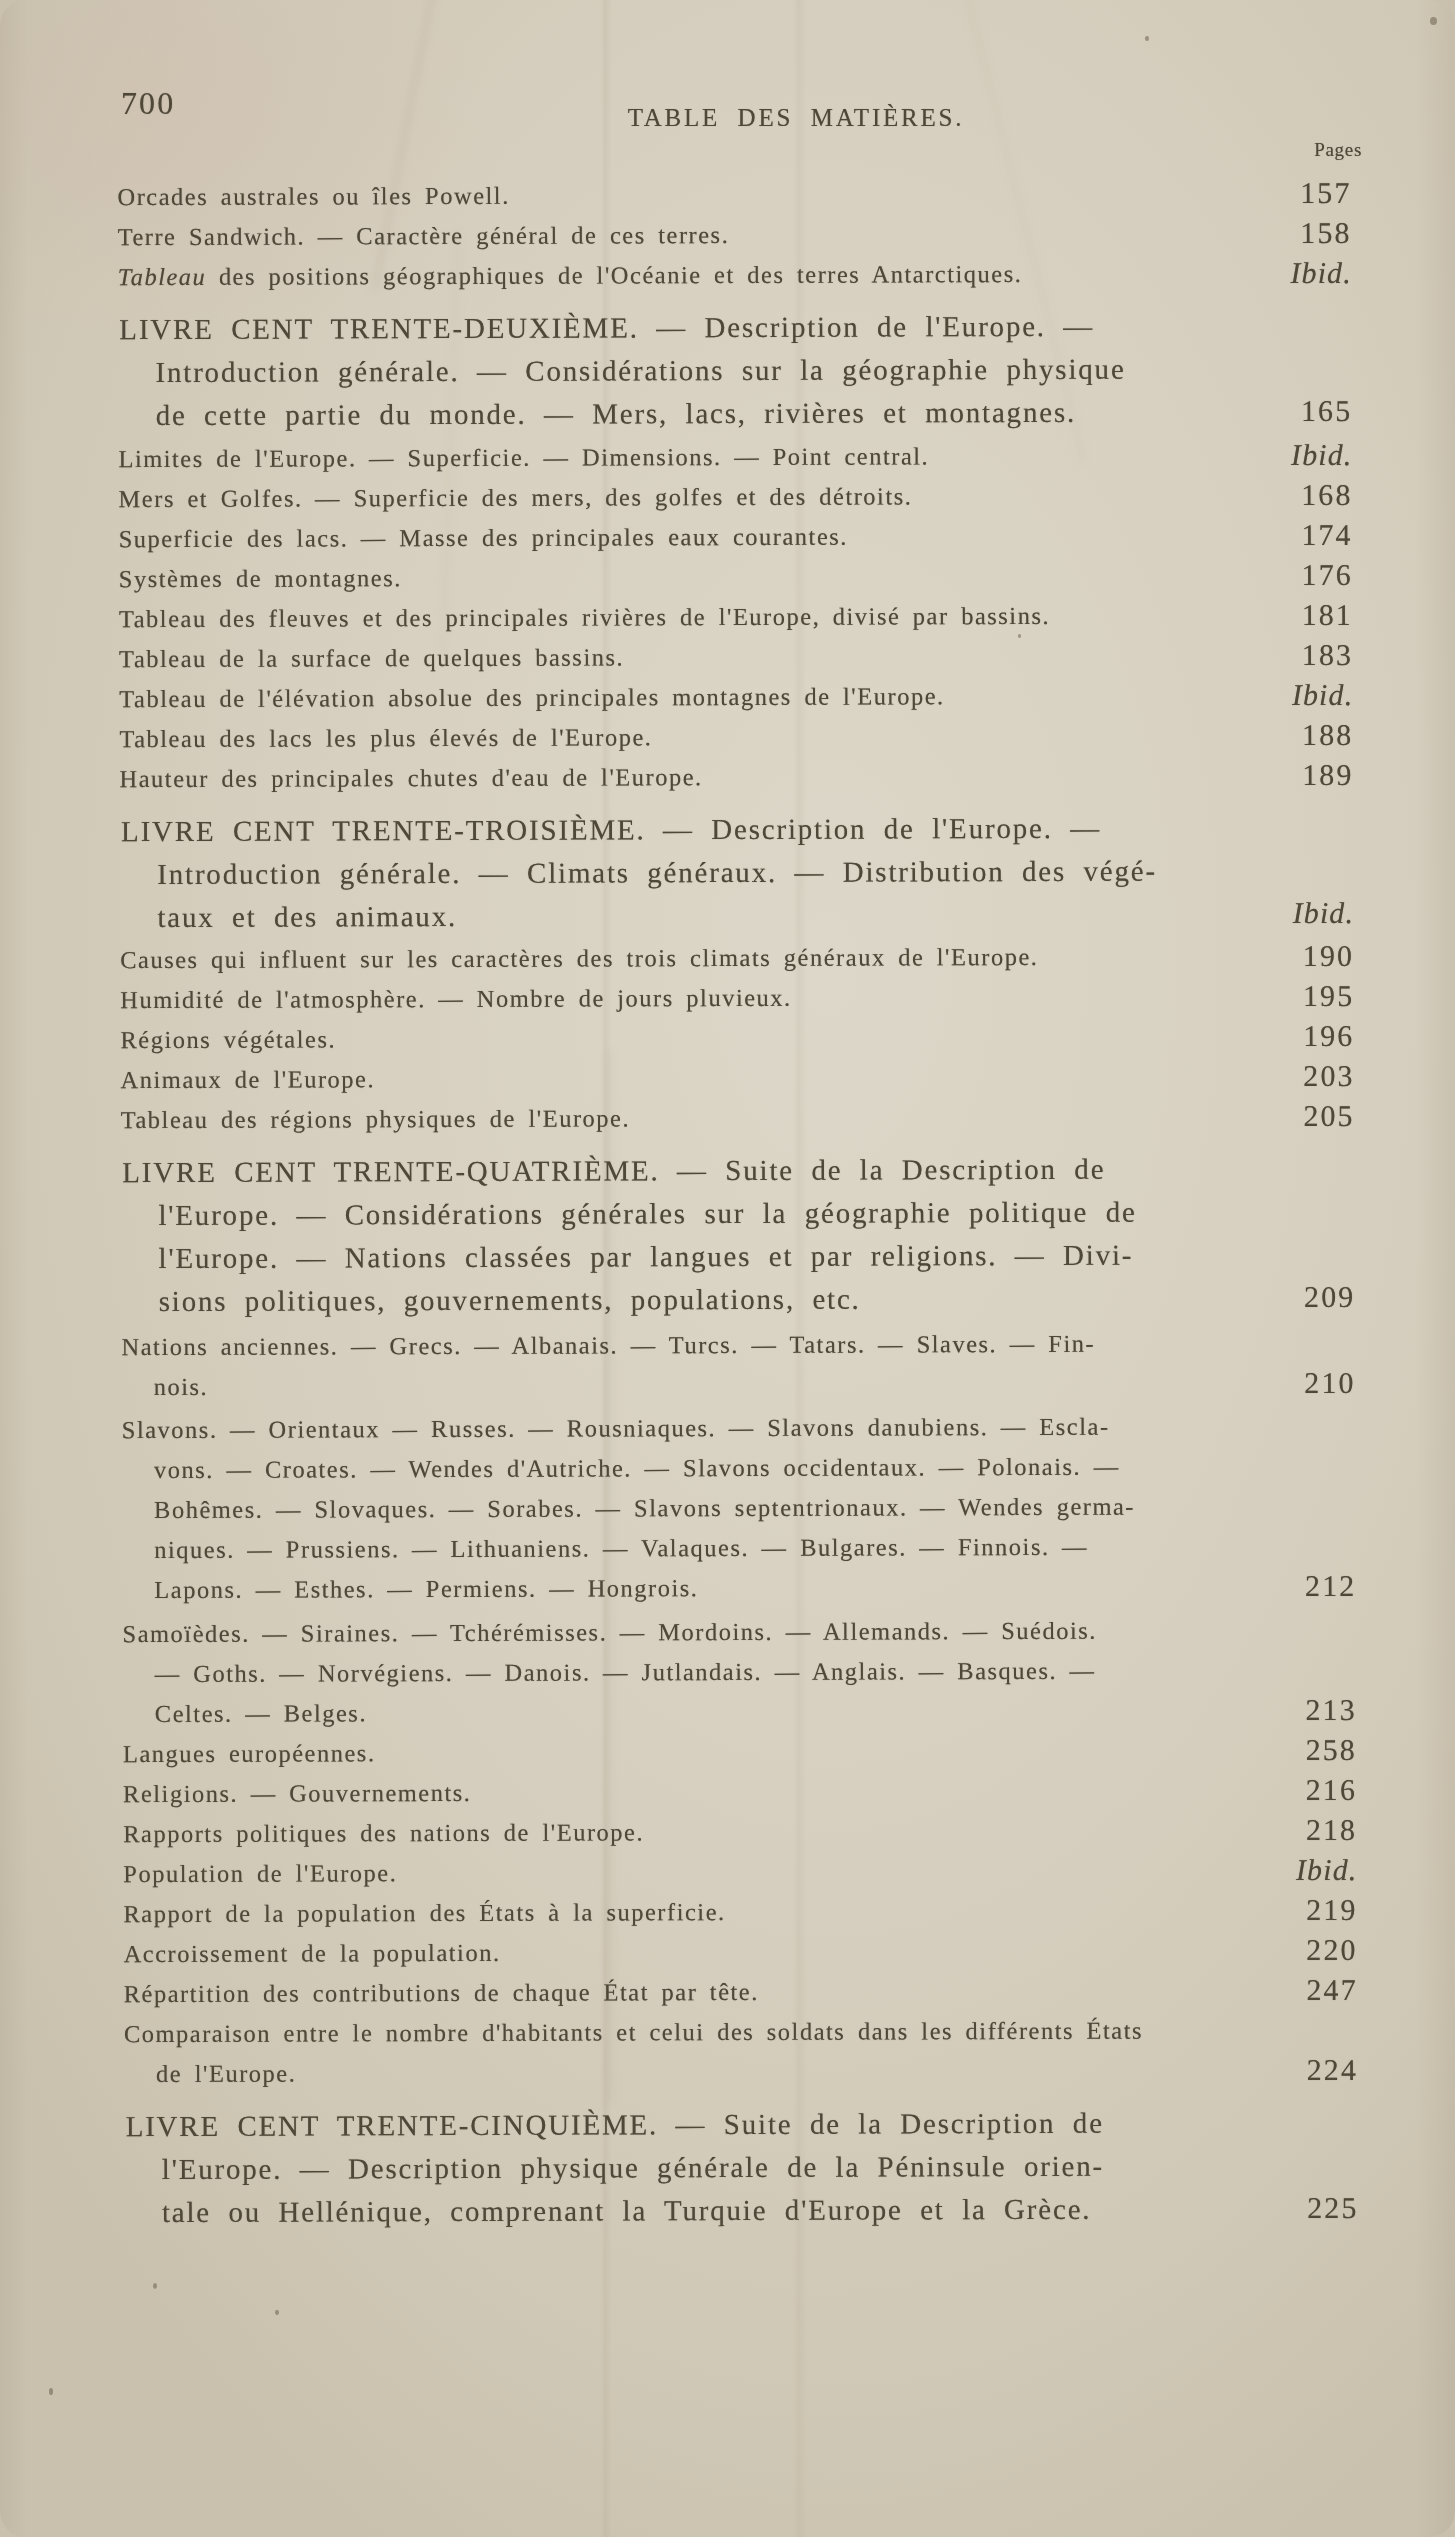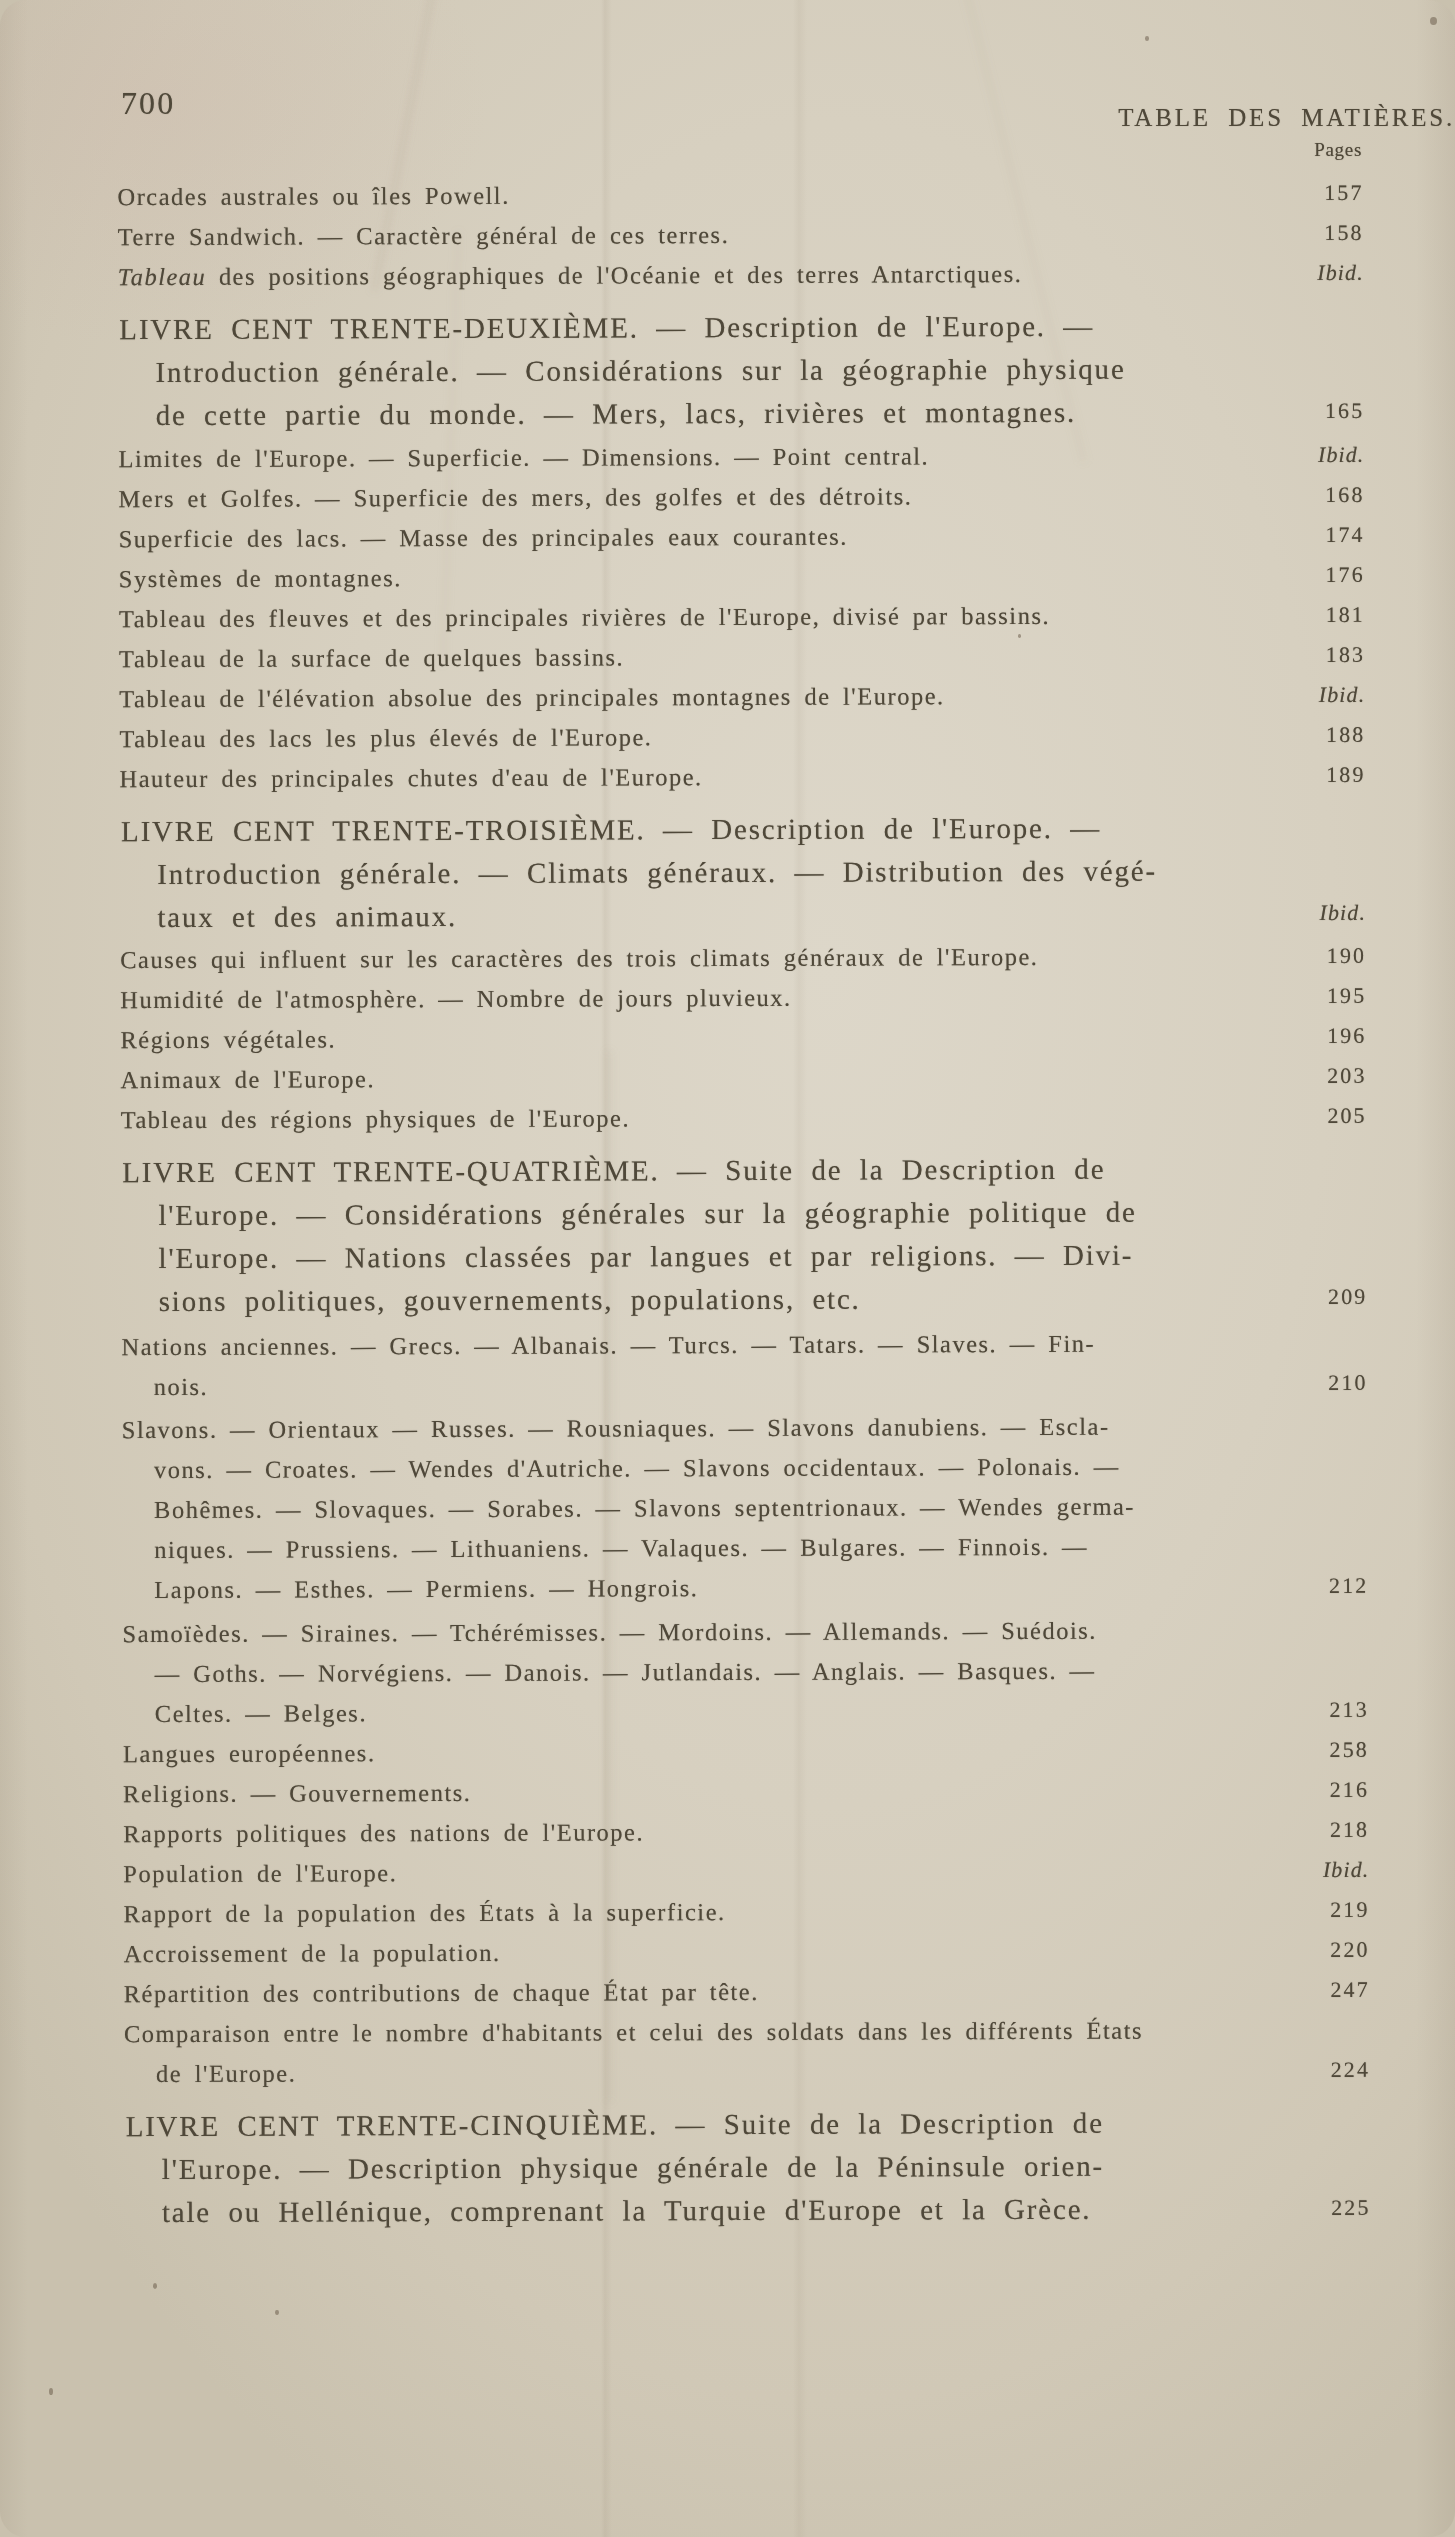--- a/index.html
+++ b/index.html
@@ -42,21 +42,21 @@
     color: var(--ink, #4f4839);
     filter: blur(0.2px);
     text-shadow: 0 0 0.9px rgba(74,67,55,0.55);
   }
   .folio {
     position: absolute; left: 121px; top: 85px;
     font-size: 32px; letter-spacing: 2.1px;
   }
   .running-title {
     position: absolute; left: 0; right: 0; top: 104px;
-    text-align: right; text-indent: 137px;
+    text-align: center; text-indent: 137px;
     font-size: 25px; letter-spacing: 2.8px; word-spacing: 8.4px;
   }
   .pages-label {
     position: absolute; right: 93px; top: 139px;
     font-size: 19px; letter-spacing: 0.7px; text-align: center;
   }
   .toc {
     position: absolute; left: 121px; top: 175px; width: 1246px;
     transform: rotate(-0.2deg);
   }
@@ -68,22 +68,22 @@
   .entry .ln { white-space: nowrap; }
   .entry .ln.cont { padding-left: 32px; }
   .entry.group { margin-top: 3.5px; }
   .entry.livre {
     font-size: 29px; line-height: 43px;
     letter-spacing: 1.8px; word-spacing: 8.4px;
     margin: 11.2px 0 1.4px 1.4px;
   }
   .entry.livre .ln.cont { padding-left: 36px; }
   .pg {
-    position: absolute; right: 0; bottom: 0;
-    font-size: 22px; line-height: 40px;
+    position: absolute; right: 12px; bottom: 0;
+    font-size: 30px; line-height: 40px;
     letter-spacing: 2.1px; word-spacing: normal; text-align: center;
   }
   .entry.livre .pg { bottom: 2.1px; }
   .pg.ibid { font-style: italic; letter-spacing: 1.1px; margin-top: 8px; }
   .italic-lead { font-style: italic; }
 </style>
 </head>
 <body>
 
 <div class="sheet">

